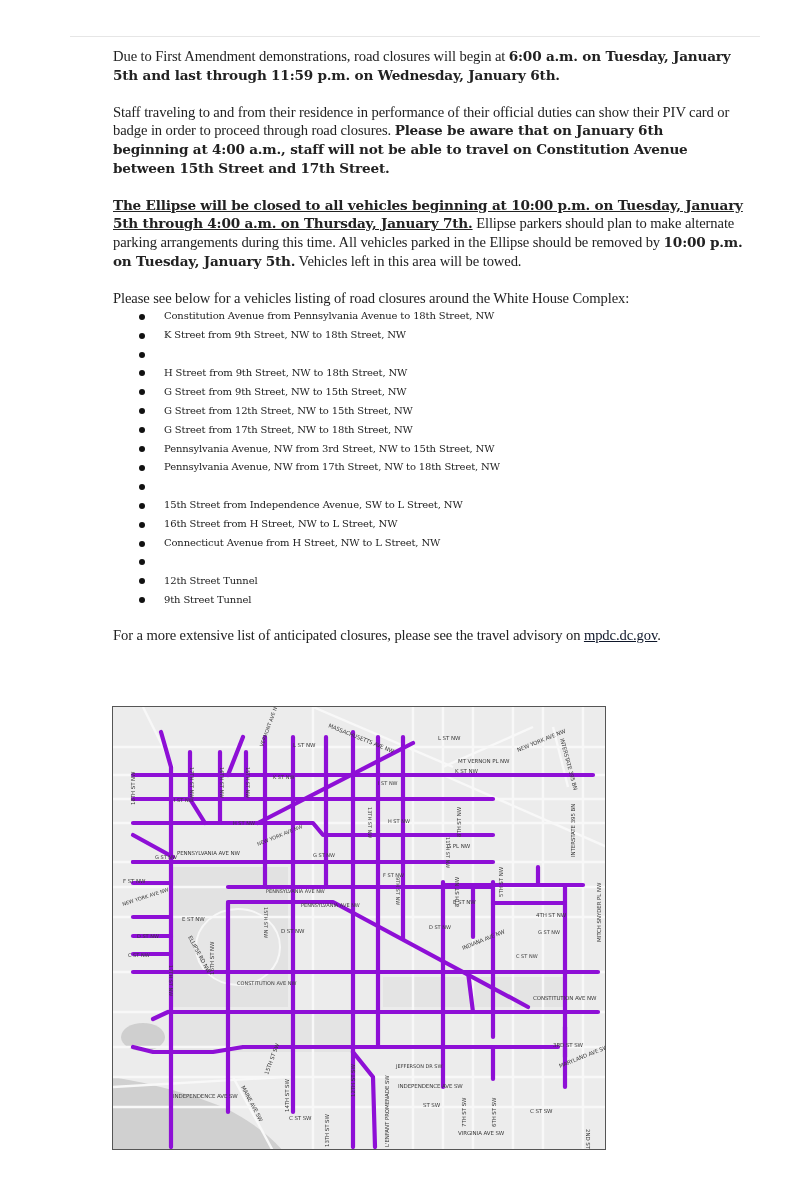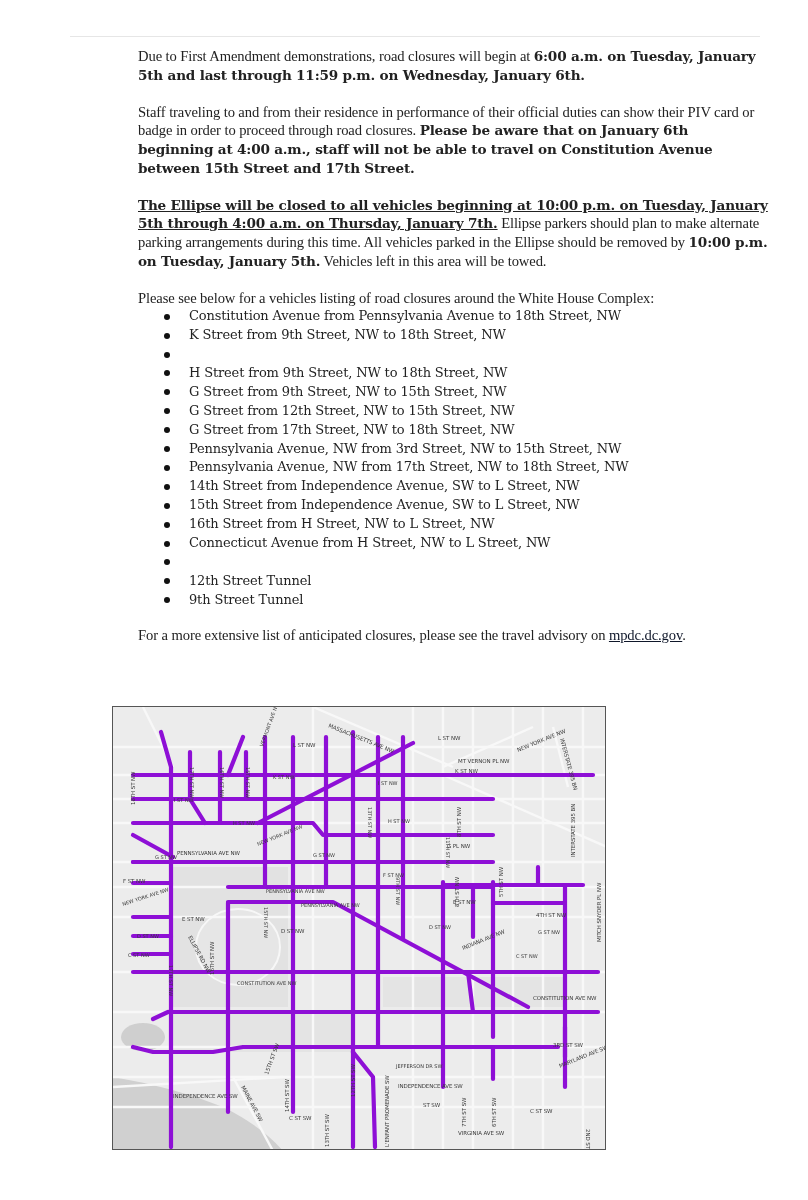--- a/index.html
+++ b/index.html
@@ -25,21 +25,20 @@
     }
     .doc {
       position: absolute;
       left: 113px;
       top: 47px;
       width: 630px;
       font-family: "Liberation Serif", "DejaVu Serif", serif;
       font-size: 14.6px;
       line-height: 18.6px;
       letter-spacing: -0.1px;
-      margin-left: 25px;
     }
     .doc p {
       margin: 0 0 18.6px 0;
     }
     .doc b {
       font-family: "DejaVu Serif", serif;
       font-weight: bold;
       font-size: 13.6px;
       letter-spacing: -0.2px;
     }
@@ -50,21 +49,21 @@
       margin: 0;
       padding: 0;
       list-style: none;
     }
     .closure-list li {
       position: relative;
       padding-left: 26px;
       height: 18.9px;
       line-height: 18.9px;
       font-family: "DejaVu Serif", serif;
-      font-size: 13px;
+      font-size: 10px;
       letter-spacing: -0.15px;
     }
     .closure-list li .bullet {
       position: absolute;
       left: 27px;
       top: 6.5px;
       width: 6px;
       height: 6px;
       border-radius: 50%;
       background: #111;
@@ -121,21 +120,21 @@
   <ul class="closure-list" id="closure-list">
       <li><span class="bullet"></span><span>Constitution Avenue from Pennsylvania Avenue to 18th Street, NW</span></li>
       <li><span class="bullet"></span><span>K Street from 9th Street, NW to 18th Street, NW</span></li>
       <li><span class="bullet"></span></li>
       <li><span class="bullet"></span><span>H Street from 9th Street, NW to 18th Street, NW</span></li>
       <li><span class="bullet"></span><span>G Street from 9th Street, NW to 15th Street, NW</span></li>
       <li><span class="bullet"></span><span>G Street from 12th Street, NW to 15th Street, NW</span></li>
       <li><span class="bullet"></span><span>G Street from 17th Street, NW to 18th Street, NW</span></li>
       <li><span class="bullet"></span><span>Pennsylvania Avenue, NW from 3rd Street, NW to 15th Street, NW</span></li>
       <li><span class="bullet"></span><span>Pennsylvania Avenue, NW from 17th Street, NW to 18th Street, NW</span></li>
-      <li><span class="bullet"></span><span>14th Street from Independence Avenue, SW to L Street, NW</span></li>
+      <li><span class="bullet"></span></li>
       <li><span class="bullet"></span><span>15th Street from Independence Avenue, SW to L Street, NW</span></li>
       <li><span class="bullet"></span><span>16th Street from H Street, NW to L Street, NW</span></li>
       <li><span class="bullet"></span><span>Connecticut Avenue from H Street, NW to L Street, NW</span></li>
       <li><span class="bullet"></span></li>
       <li><span class="bullet"></span><span>12th Street Tunnel</span></li>
       <li><span class="bullet"></span><span>9th Street Tunnel</span></li>
     </ul>
 
   <p class="footer-line"><span>For a more extensive list of anticipated closures, please see the travel advisory on </span><a class="link" href="#">mpdc.dc.gov</a><span>.</span></p>
 </div>

